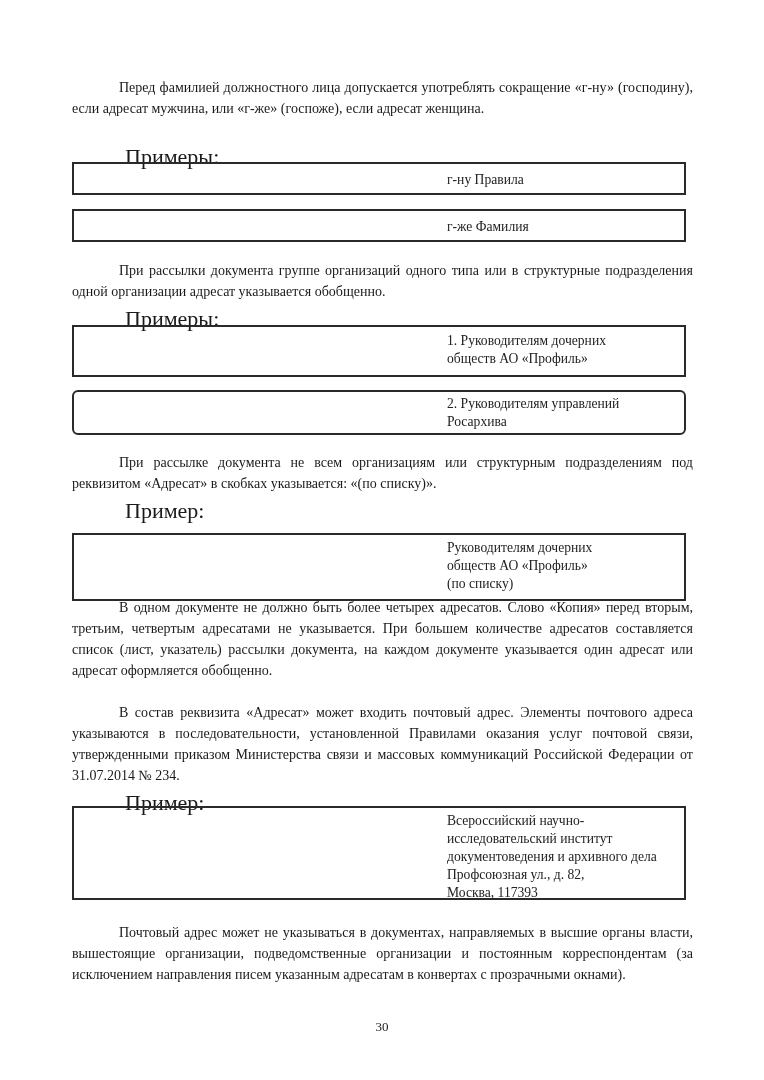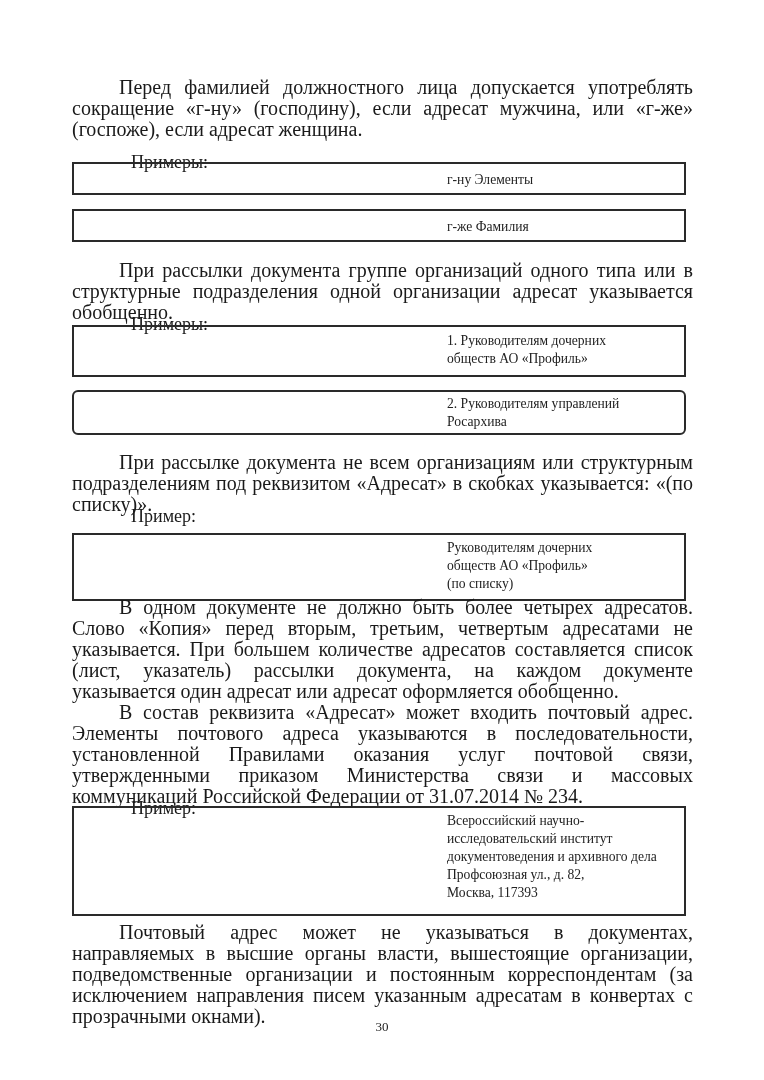--- a/index.html
+++ b/index.html
@@ -18,33 +18,33 @@
     .page {
       position: absolute;
       left: 0; top: 0;
       width: 764px;
       height: 1080px;
     }
     .para {
       position: absolute;
       left: 72px;
       width: 621px;
-      font-size: 20px;
+      font-size: 14px;
       line-height: 21px;
       text-align: justify;
       text-indent: 47px;
       margin: 0;
       hyphens: manual;
     }
     .label {
       position: absolute;
       left: 119px;
-      font-size: 18px;
+      font-size: 22px;
       line-height: 21px;
-      margin: 12px;
+      margin: 6px;
     }
     .box {
       position: absolute;
       left: 72px;
       width: 614px;
       border: 2px solid #2a2a2a;
       border-right-width: 2px;
       box-sizing: border-box;
     }
     .box-text {
@@ -67,21 +67,21 @@
   </style>
 </head>
 <body>
 
 <div class="page">
 
   <p class="para" style="top:77px;">Перед фамилией должностного лица допускается употреблять сокраще­ние «г-ну» (господину), если адресат мужчина, или «г-же» (госпоже), если ад­ресат женщина.</p>
   <p class="label" style="top:140px;">Примеры:</p>
 
   <div class="box" style="top:162px;height:33px;">
-    <div class="box-text" style="top:7px;">г-ну Элементы</div>
+    <div class="box-text" style="top:7px;">г-ну Правила</div>
   </div>
   <div class="box" style="top:209px;height:33px;">
     <div class="box-text" style="top:7px;">г-же Фамилия</div>
   </div>
 
   <p class="para" style="top:260px;">При рассылки документа группе организаций одного типа или в струк­турные подразделения одной организации адресат указывается обобщенно.</p>
   <p class="label" style="top:302px;">Примеры:</p>
 
   <div class="box" style="top:325px;height:52px;">
     <div class="box-text" style="top:5px;">1. Руководителям дочерних
@@ -98,21 +98,21 @@
   <div class="box" style="top:517px;height:68px;margin-top:16px;">
     <div class="box-text" style="top:4px;">Руководителям дочерних
 обществ АО «Профиль»
 (по списку)</div>
   </div>
 
   <p class="para" style="top:597px;">В одном документе не должно быть более четырех адресатов. Слово «Ко­пия» перед вторым, третьим, четвертым адресатами не указывается. При боль­шем количестве адресатов составляется список (лист, указатель) рассылки до­кумента, на каждом документе указывается один адресат или адресат оформля­ется обобщенно.</p>
   <p class="para" style="top:702px;">В состав реквизита «Адресат» может входить почтовый адрес. Элементы почтового адреса указываются в последовательности, установленной Правила­ми оказания услуг почтовой связи, утвержденными приказом Министерства связи и массовых коммуникаций Российской Федерации от 31.07.2014 № 234.</p>
   <p class="label" style="top:786px;">Пример:</p>
 
-  <div class="box" style="top:806px;height:110px;">
+  <div class="box" style="top:806px;height:94px;">
     <div class="box-text" style="top:4px;">Всероссийский научно-
 исследовательский институт
 документоведения и архивного дела
 Профсоюзная ул., д. 82,
 Москва, 117393</div>
   </div>
 
   <p class="para" style="top:922px;">Почтовый адрес может не указываться в документах, направляемых в высшие органы власти, вышестоящие организации, подведомственные органи­зации и постоянным корреспондентам (за исключением направления писем указанным адресатам в конвертах с прозрачными окнами).</p>
 
   <div class="page-num">30</div>

